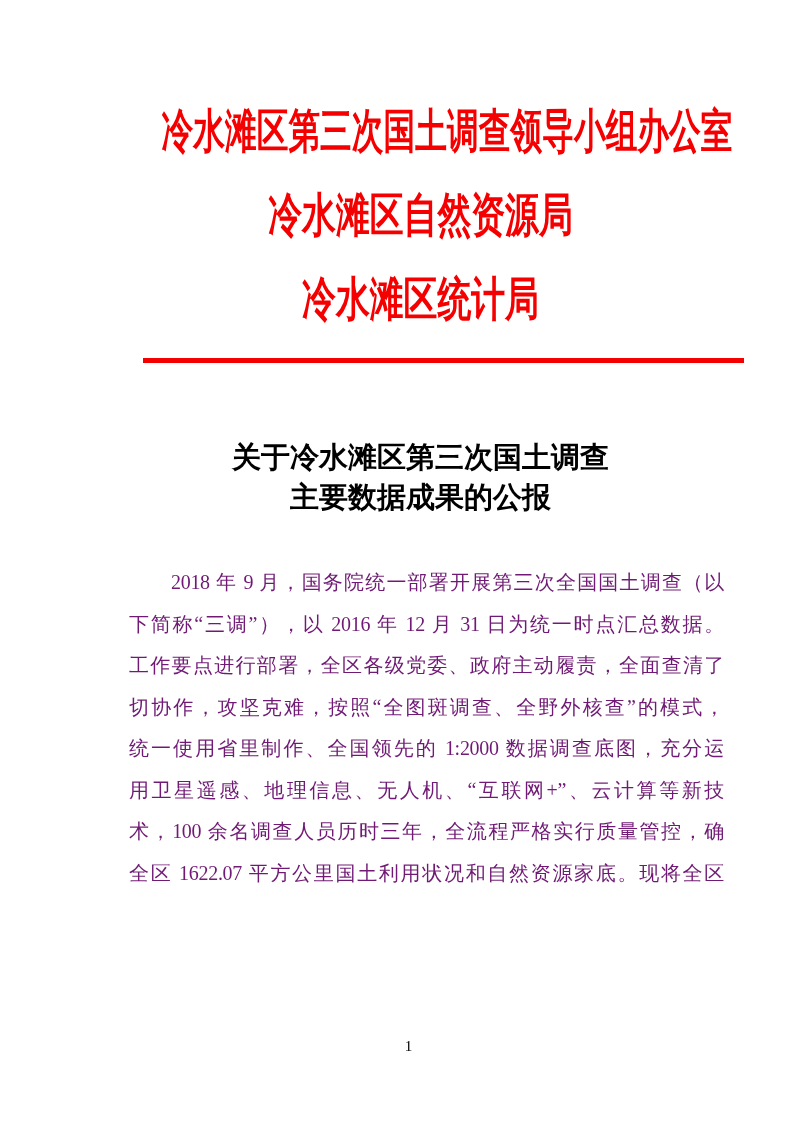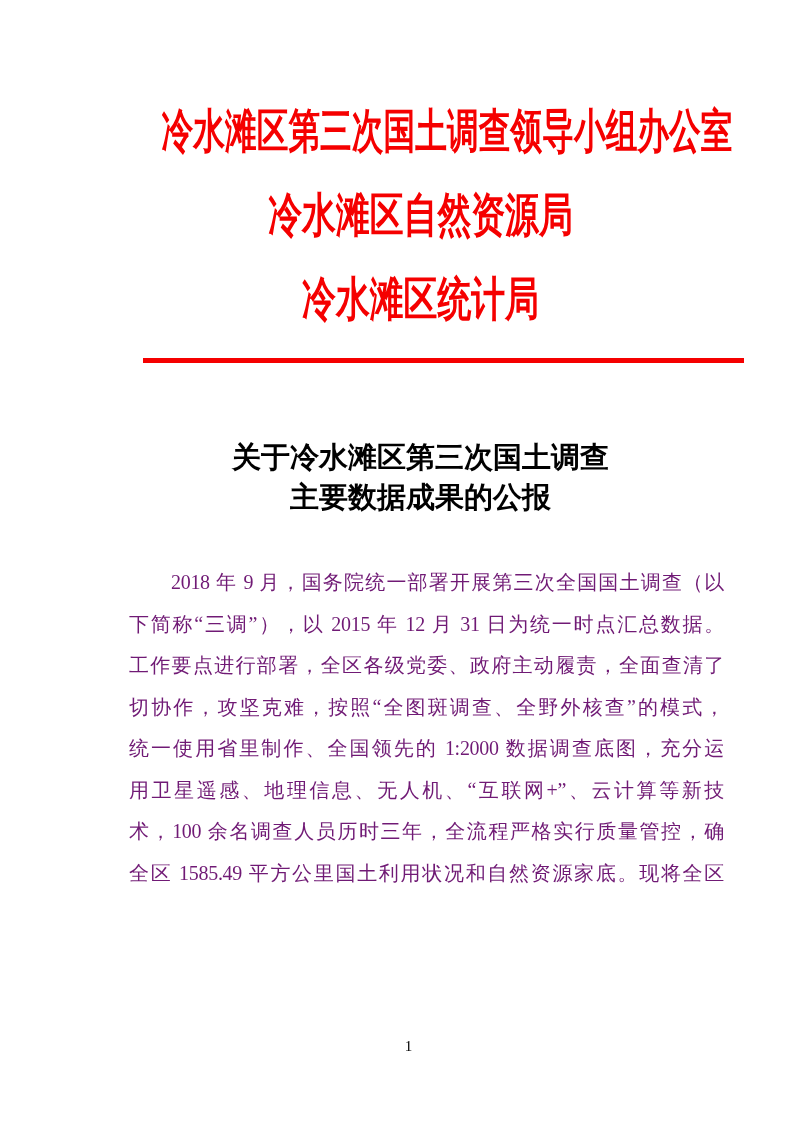--- a/index.html
+++ b/index.html
@@ -106,24 +106,24 @@
 
   <div class="divider"></div>
 
   <div class="doc-title">
     <div>关于冷水滩区第三次国土调查</div>
     <div>主要数据成果的公报</div>
   </div>
 
   <div class="body-text">
     <div class="body-line first">2018 年 9 月，国务院统一部署开展第三次全国国土调查（以</div>
-    <div class="body-line">下简称“三调”），以 2015 年 12 月 31 日为统一时点汇总数据。</div>
+    <div class="body-line">下简称“三调”），以 2016 年 12 月 31 日为统一时点汇总数据。</div>
     <div class="body-line">工作要点进行部署，全区各级党委、政府主动履责，全面查清了</div>
     <div class="body-line">切协作，攻坚克难，按照“全图斑调查、全野外核查”的模式，</div>
     <div class="body-line">统一使用省里制作、全国领先的 1:2000 数据调查底图，充分运</div>
     <div class="body-line">用卫星遥感、地理信息、无人机、“互联网+”、云计算等新技</div>
     <div class="body-line">术，100 余名调查人员历时三年，全流程严格实行质量管控，确</div>
-    <div class="body-line">全区 1585.49 平方公里国土利用状况和自然资源家底。现将全区</div>
+    <div class="body-line">全区 1622.07 平方公里国土利用状况和自然资源家底。现将全区</div>
   </div>
 
   <div class="page-number">1</div>
 
 </div>
 
 </body></html>

